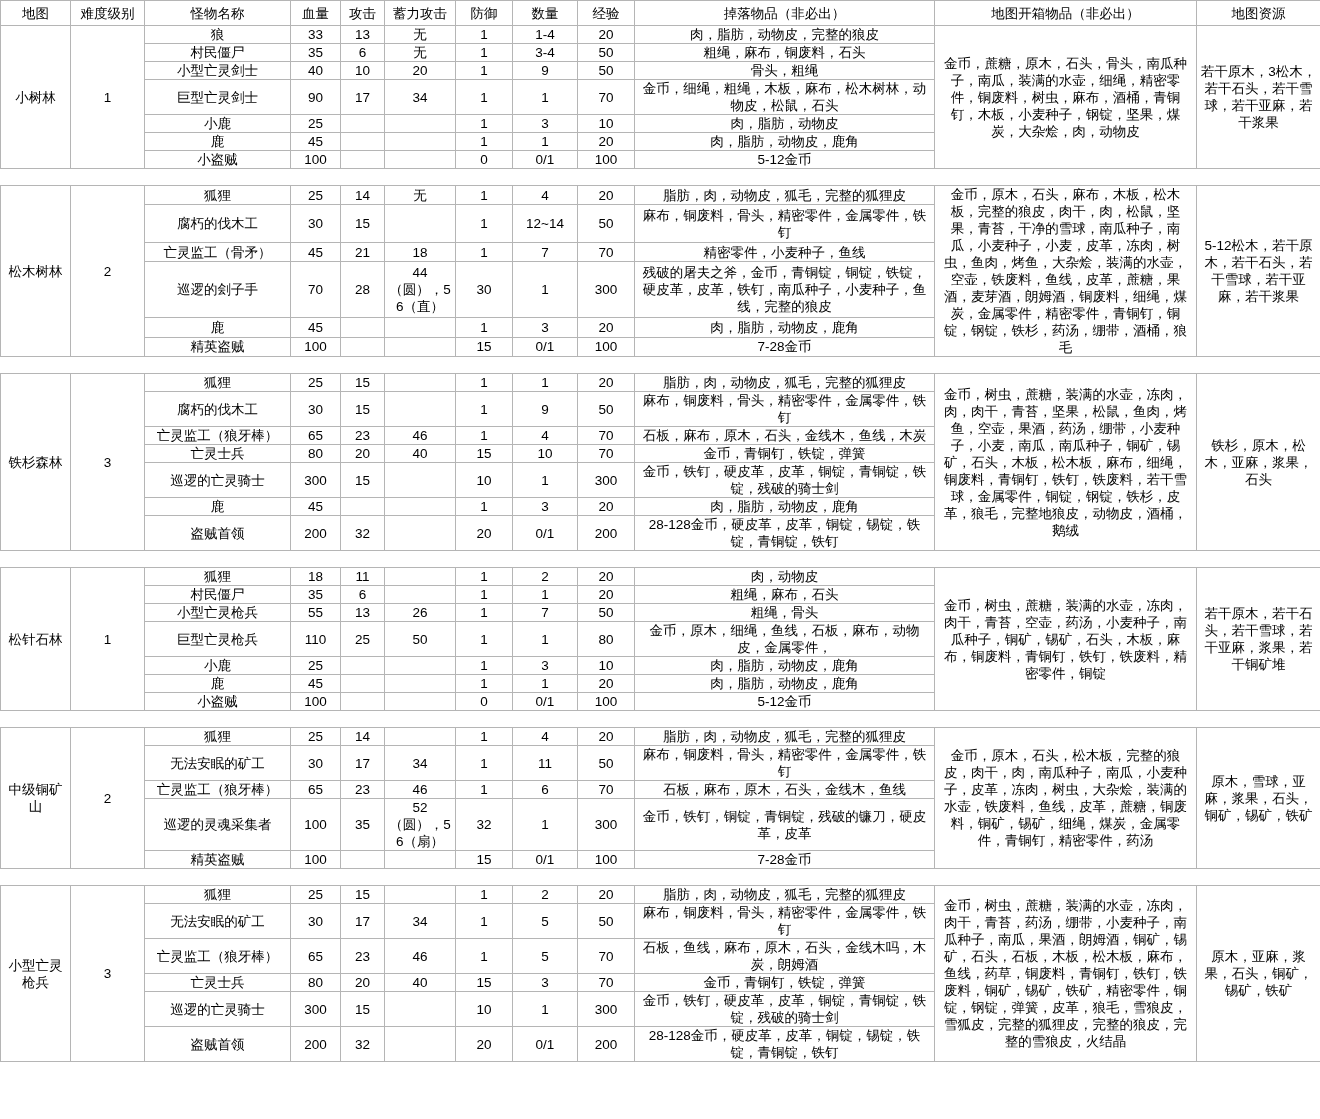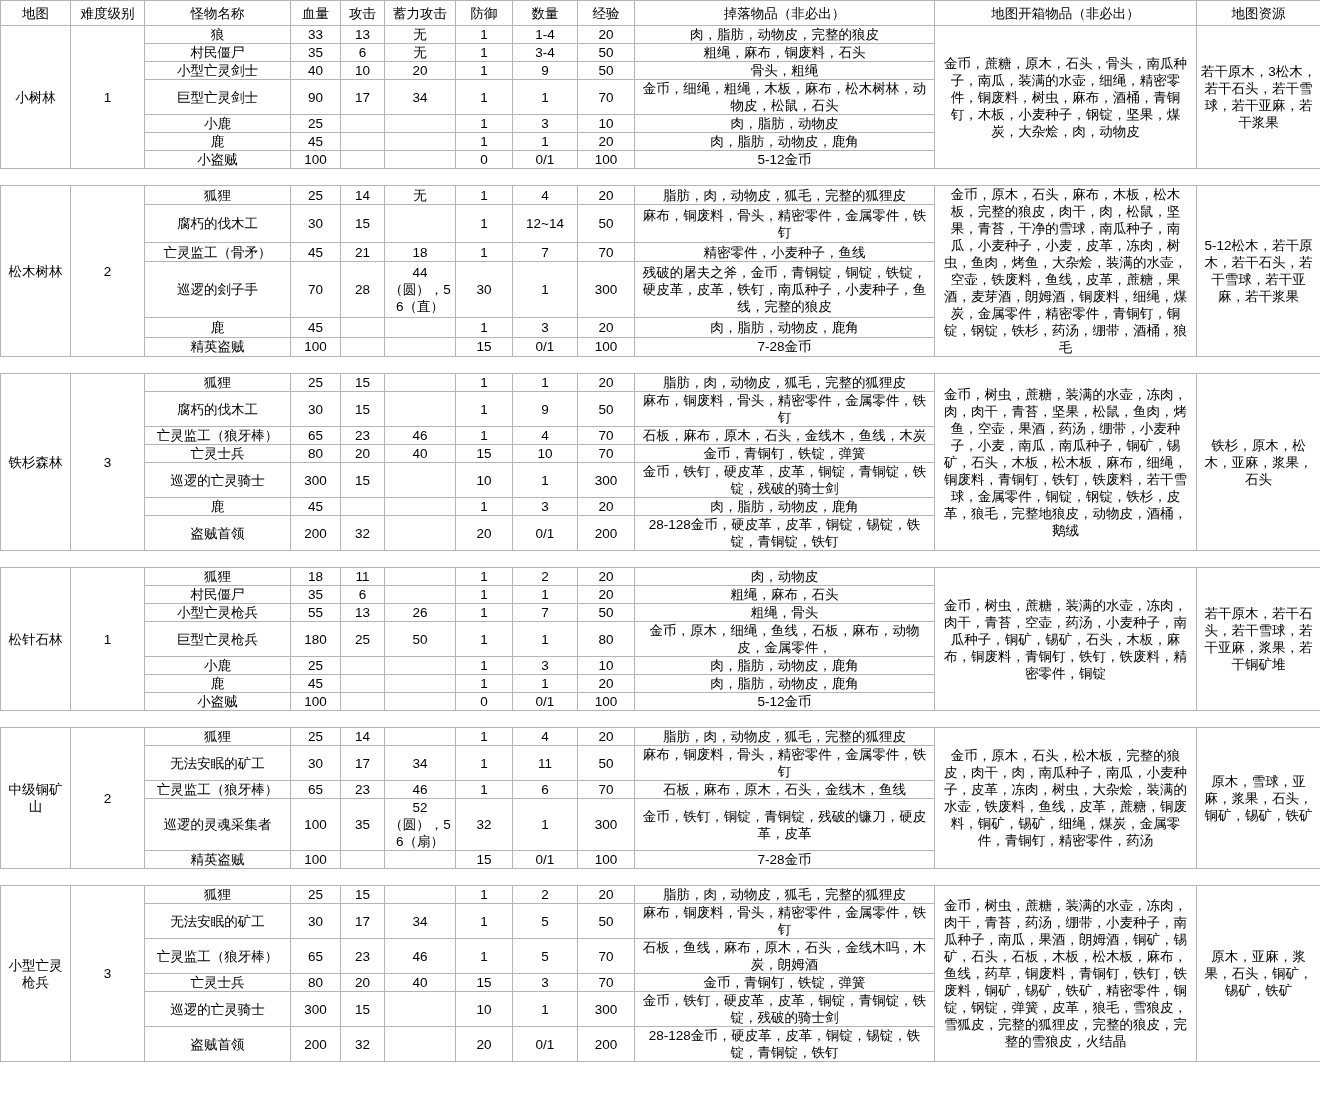--- a/index.html
+++ b/index.html
@@ -380,21 +380,21 @@
             <td data-name="hp-cell" class="num">55</td>
             <td data-name="attack-cell" class="num">13</td>
             <td data-name="charge-attack-cell" class="num">26</td>
             <td data-name="defense-cell" class="num">1</td>
             <td data-name="count-cell" class="num">7</td>
             <td data-name="exp-cell" class="num">50</td>
             <td data-name="drops-cell" class="drops">粗绳，骨头</td>
           </tr>
           <tr data-name="monster-row">
             <td data-name="monster-name-cell" class="mname">巨型亡灵枪兵</td>
-            <td data-name="hp-cell" class="num">180</td>
+            <td data-name="hp-cell" class="num">110</td>
             <td data-name="attack-cell" class="num">25</td>
             <td data-name="charge-attack-cell" class="num">50</td>
             <td data-name="defense-cell" class="num">1</td>
             <td data-name="count-cell" class="num">1</td>
             <td data-name="exp-cell" class="num">80</td>
             <td data-name="drops-cell" class="drops">金币，原木，细绳，鱼线，石板，麻布，动物皮，金属零件，</td>
           </tr>
           <tr data-name="monster-row">
             <td data-name="monster-name-cell" class="mname">小鹿</td>
             <td data-name="hp-cell" class="num">25</td>

